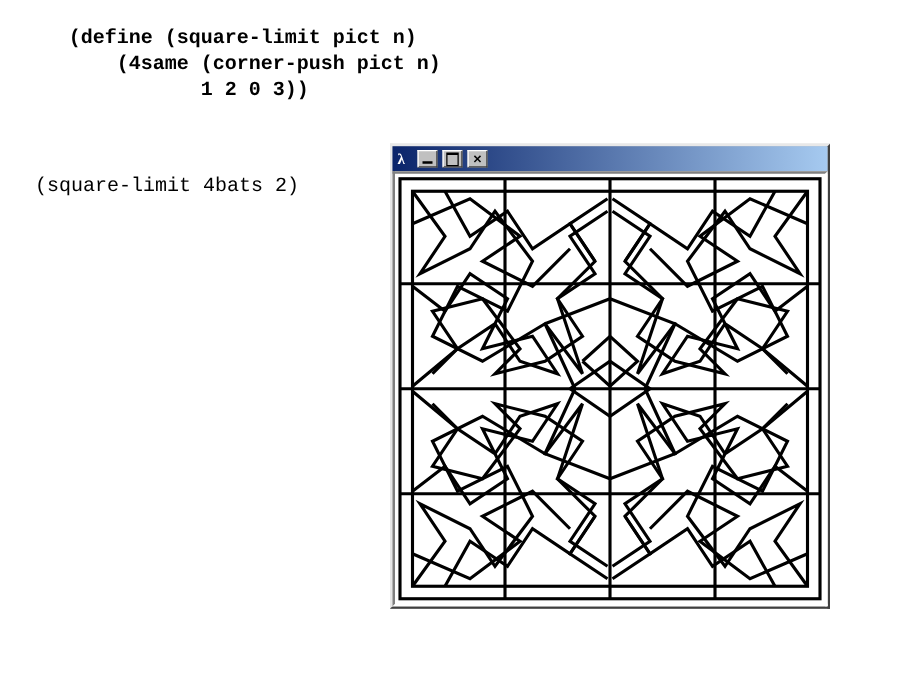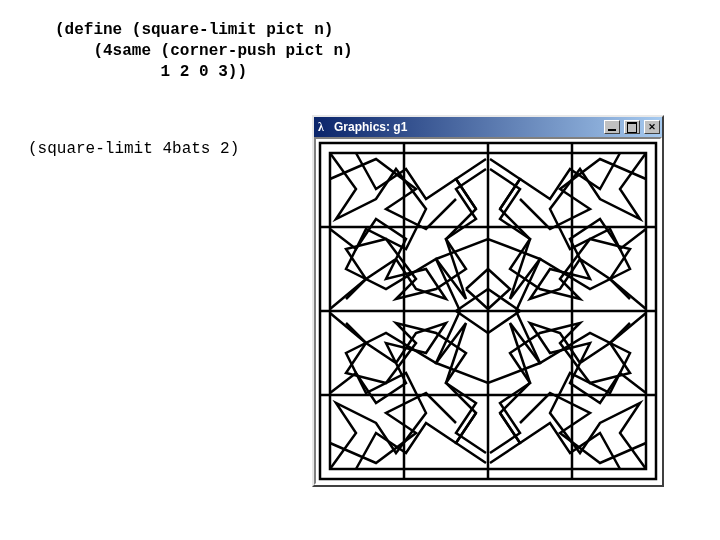--- a/index.html
+++ b/index.html
@@ -125,21 +125,20 @@
 
 <div class="call-line">(square-limit 4bats 2)</div>
 
 <div class="gfx-window">
   <div class="titlebar">
     <span class="tb-icon">
       <svg viewBox="0 0 14 14">
           <text x="2" y="11" font-size="12" fill="#fff" font-family="serif">λ</text>
         </svg>
     </span>
-    <span class="tb-title">Graphics: g1</span>
     <span class="tb-btn min"></span>
     <span class="tb-btn max"></span>
     <span class="tb-btn close">✕</span>
   </div>
   <div class="canvas-area">
     <svg viewBox="0 0 344 344" preserveAspectRatio="none">
 
       <g fill="none" stroke="#000" stroke-width="2.5">
 
         <rect x="4" y="4" width="336" height="336"></rect>

